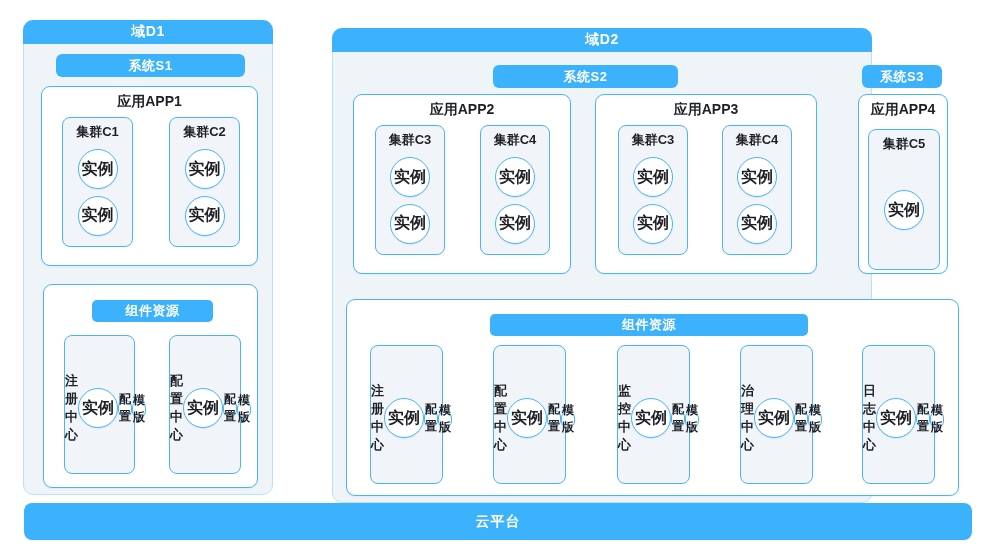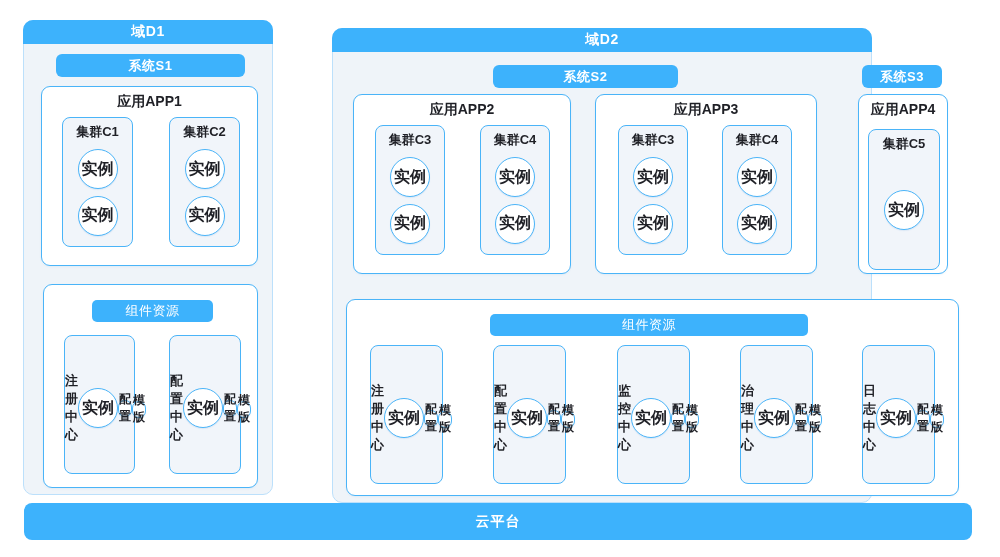--- a/index.html
+++ b/index.html
@@ -64,21 +64,21 @@
   .comp-box {
     position: absolute;
     background: var(--box-bg);
     border: 1px solid var(--box-border);
     border-radius: 9px;
     box-shadow: 0 1px 2px rgba(70, 140, 210, 0.08);
   }
   .comp-bar {
     position: absolute;
     background: var(--accent); border-radius: 5px;
-    color: var(--text-light); font-size: 13px; font-weight: 400; letter-spacing: .5px;
+    color: var(--text-light); font-size: 13px; font-weight: 700; letter-spacing: .5px;
     display: flex; align-items: center; justify-content: center;
   }
   .center-box {
     position: absolute;
     background: var(--tint-bg);
     border: 1px solid var(--box-border);
     border-radius: 8px;
     display: flex; flex-direction: row; align-items: center;
   }
   .center-title { padding-top: 7px; font-size: 13px; font-weight: 700; color: var(--text-dark); }

